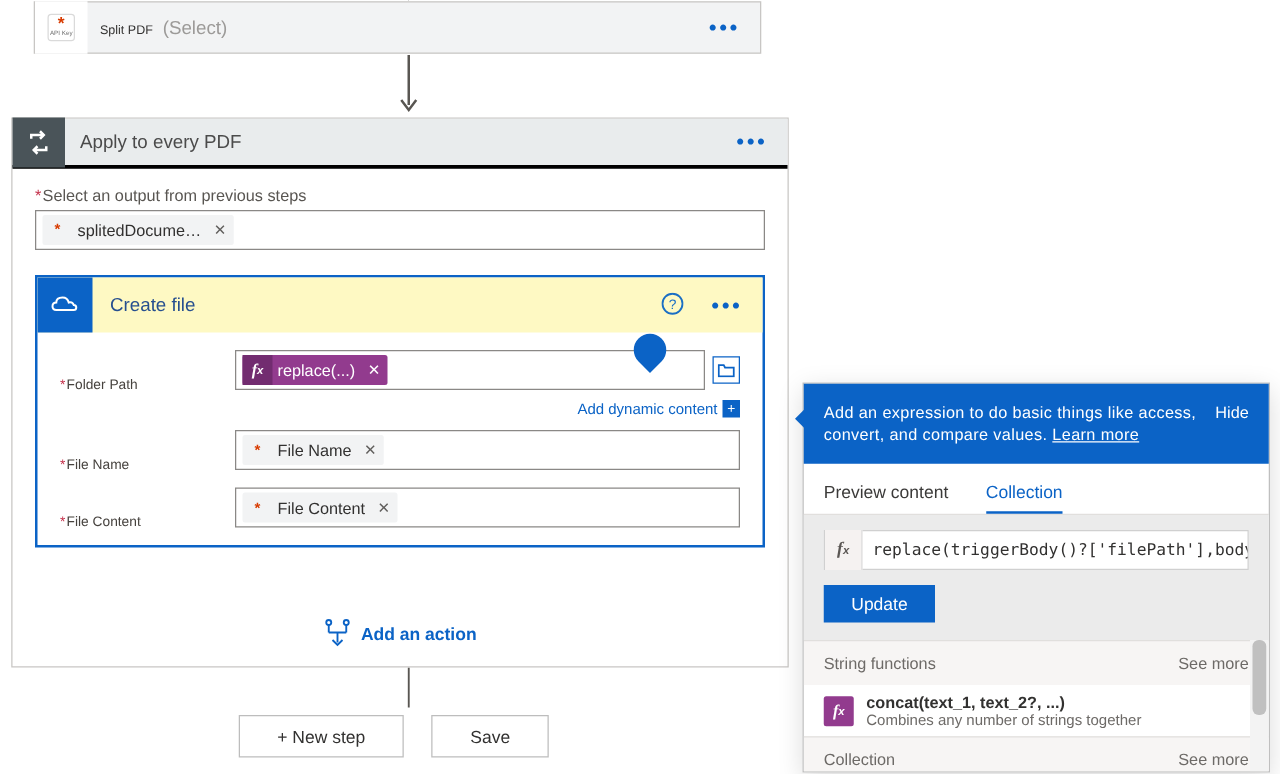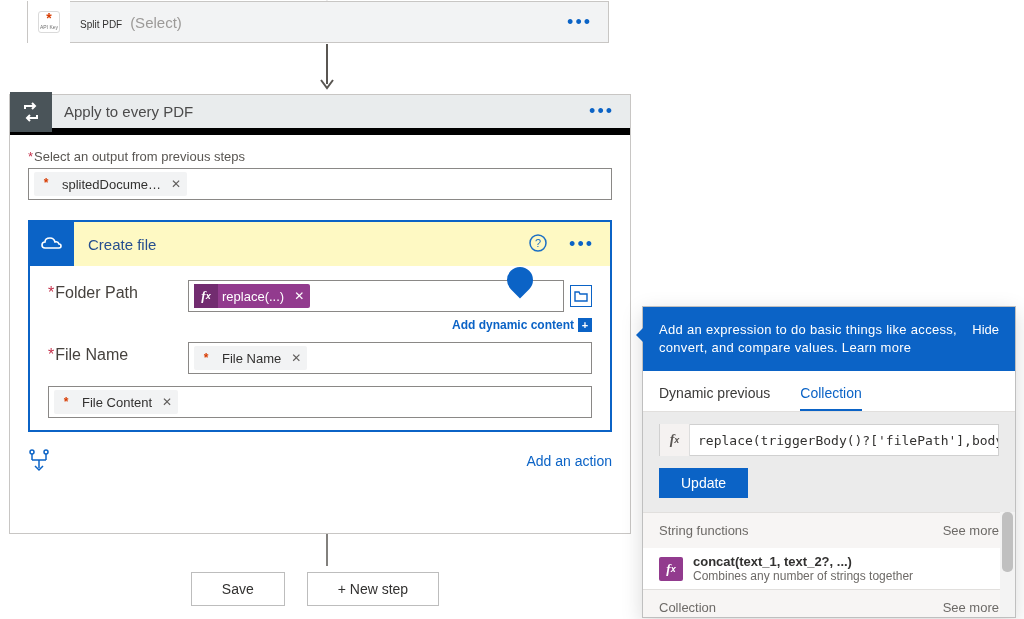--- a/index.html
+++ b/index.html
@@ -10,21 +10,21 @@
   .hdr-title .main { color: #323130; font-size: 10px; }
   .hdr-title .sub { color: #9c9a98; margin-left: 4px; font-size: 15px; }
   .hdots { padding: 0 16px; color: #0b63c6; font-size: 18px; cursor: pointer; letter-spacing:2px; }
 
   
   .split-card { position:absolute; left:27px; top:1px; width:582px; }
   .arrow { position:absolute; left:315px; width:24px; display:flex; align-items:center; justify-content:center; }
   .arrow svg { }
 
   .foreach { position:absolute; left:9px; top:94px; width:622px; height:440px; background:#fff; border:1px solid #c8c6c4; }
-  .foreach-hdr { display:flex; align-items:center; background:#e9eced; height:40px; border-bottom:7px solid #000000; }
+  .foreach-hdr { display:flex; align-items:center; background:#e9eced; height:40px; border-bottom:3px solid #000000; }
   .fe-icon { width:42px; height:40px; background:#4a5459; display:flex; align-items:center; justify-content:center; }
   .fe-title { flex:1; padding-left:12px; font-size:15px; color:#4b4b4b; }
   
   .fe-body { padding:14px 18px 0 18px; }
   .req { color:#c4314b; margin-right:1px; }
   .lbl { font-size:13px; color:#595652; margin-bottom:4px; display:block; }
   
   .token-input { border:1px solid #8a8886; background:#fff; min-height:28px; display:flex; align-items:center; padding:2px 4px; }
   .token { display:inline-flex; align-items:center; background:#f2f3f4; border-radius:2px; height:24px; margin:1px; font-size:13px; }
   .token-ic { width:24px; height:24px; display:flex; align-items:center; justify-content:center; }
@@ -37,44 +37,44 @@
   .fx-ic { background:#722c70; width:24px; height:24px; color:#fff; font-family:"Times New Roman",serif; font-style:italic; font-weight:bold; display:flex; align-items:center; justify-content:center; font-size:13px;}
 
   
   .createfile { margin-top:20px; border:2px solid #0b63c6; background:#fff; }
   .cf-hdr { display:flex; align-items:center; background:#fef9c3; height:44px; }
   .cf-icon { width:44px; height:44px; background:#0b63c6; display:flex; align-items:center; justify-content:center; }
   .cf-title { flex:1; padding-left:14px; color:#264f8f; font-size:15px; }
   .cf-help { color:#1b6fc4; padding:0 6px; cursor:pointer; }
   .cf-body { padding:14px 18px 8px 18px; }
   .row { display:flex; align-items:flex-start; margin-bottom:12px; position:relative;}
-  .row-lbl { width:140px; font-size:16px; color:#46423e; padding-top:4px;}
+  .row-lbl { width:140px; font-size:11px; color:#46423e; padding-top:4px;margin-top:18px;}
   .row-inp { flex:1; display:flex; align-items:center; gap:6px; }
   .folder-btn { width:22px; height:22px; border:1px solid #0b63c6; color:#0b63c6; display:flex; align-items:center; justify-content:center; cursor:pointer; font-size:12px;}
   
-  .add-dyn { text-align:right; margin-top:-8px; margin-bottom:10px;font-weight:bold; }
+  .add-dyn { text-align:right; margin-top:-8px; margin-bottom:10px; }
   .add-dyn a { color:#0b63c6; font-size:12px; cursor:pointer; }
   .add-dyn .plus { display:inline-block; background:#0b63c6; color:#fff; width:14px; height:14px; text-align:center; line-height:14px; font-size:11px; margin-left:4px; vertical-align:middle;}
   
   .teardrop { position:absolute; right:30px; top:-14px; width:26px; height:26px; background:#0b63c6; border-radius:50% 50% 50% 0; transform:rotate(-45deg); pointer-events:none;}
 
   
-  .vert-t { display:flex; align-items:center; justify-content:space-between; margin-top:16px; }
+  .vert-t { display:flex; align-items:center; justify-content:center; margin-top:56px;font-weight:bold; }
   .vert-t a { color:#0b63c6; font-size:14px; cursor:pointer; margin-left:8px; }
   .vert-t svg { }
   
   .bottom-btns { position:absolute; left:0; width:630px; top:572px; display:flex; justify-content:center; gap:22px; }
   .btn { border:1px solid #bdbdbd; background:#fff; padding:8px 30px; font-size:14px; color:#323130; cursor:pointer; }
 
   
   .popup { position:absolute; left:642px; top:306px; width:374px; background:#fff; border:1px solid #bfbfbf; box-shadow:0 6px 20px rgba(0,0,0,0.15); display:flex; flex-direction:column; height:312px; }
   .popup .callout-arrow { position:absolute; left:-7px; top:20px; width:0; height:0; border-top:8px solid transparent; border-bottom:8px solid transparent; border-right:8px solid #0b63c6; }
   .popup-top { background:#0b63c6; color:#fff; padding:14px 16px; display:flex; align-items:flex-start; font-size:13px; line-height:1.4; }
   .popup-top .txt { flex:1; letter-spacing:0.3px; }
-  .popup-top .txt a { color:#fff; cursor:pointer;}
+  .popup-top .txt a { color:#fff; text-decoration:underline; cursor:pointer;}
   .popup-top .hide { margin-left:12px; cursor:pointer; }
   
   .tabs { display:flex; padding:6px 16px 0 16px; border-bottom:1px solid #e1dfdd; gap:30px;}
   .tab { padding:8px 0; font-size:14px; color:#3b3a39; cursor:pointer; border-bottom:2px solid transparent;}
   .tab.active { color:#0b63c6; border-bottom:2px solid #0b63c6; }
   
   .expr-area { background:#ebebeb; padding:12px 16px 14px 16px; }
   .expr-input { background:#fff; border:1px solid #d0d0d0; display:flex; align-items:center; height:32px; }
   .expr-input .fx2 { width:30px; height:32px; display:flex; align-items:center; justify-content:center; font-family:"Times New Roman",serif; font-style:italic; font-weight:bold; color:#5b5754; background:#f5f2f1; border-right:1px solid #ddd; font-size:14px;}
   .expr-input .field { flex:1; border:none; outline:none; padding:0 8px; font-family:Consolas,monospace; font-size:13px; color:#323130; overflow:hidden; white-space:nowrap; text-overflow:clip;}
@@ -208,20 +208,21 @@
                     </span>
                   </span>
                 <span class="token-txt">File Name</span>
                 <span class="token-x">✕</span>
               </span>
             </div>
           </div>
         </div>
 
         <div class="row" style="margin-bottom:4px;">
+          <div class="row-lbl"><span class="req">*</span><span>File Content</span></div>
           <div class="row-inp">
             <div class="token-input" style="flex:1;">
               <span class="token">
                 <span class="token-ic">
                     <span class="small-apikey">
                       <span class="asterisk">*</span>
                     </span>
                   </span>
                 <span class="token-txt">File Content</span>
                 <span class="token-x">✕</span>
@@ -247,35 +248,35 @@
   </div>
 </div>
 
 <div class="arrow" style="top:534px; height:40px;">
   <svg width="24" height="40" viewBox="0 0 24 40">
     <line x1="12" y1="0" x2="12" y2="32" stroke="#595652" stroke-width="1.5"></line>
   </svg>
 </div>
 
 <div class="bottom-btns">
+  <button class="btn">+ New step</button>
   <button class="btn">Save</button>
-  <button class="btn">+ New step</button>
 </div>
 
 <div class="popup">
   <div class="callout-arrow"></div>
   <div class="popup-top">
     <div class="txt">
       <span>Add an expression to do basic things like access, convert, and compare values.</span>
       <a>Learn more</a>
     </div>
     <div class="hide">Hide</div>
   </div>
   <div class="tabs">
-    <div class="tab">Dynamic previous</div>
+    <div class="tab">Preview content</div>
     <div class="tab active">Collection</div>
   </div>
   <div class="expr-area">
     <div class="expr-input">
       <div class="fx2">f<sub style="font-size:9px;">x</sub></div>
       <div class="field">replace(triggerBody()?['filePath'],body('G</div>
     </div>
     <button class="update-btn">Update</button>
   </div>
   <div class="func-list">

